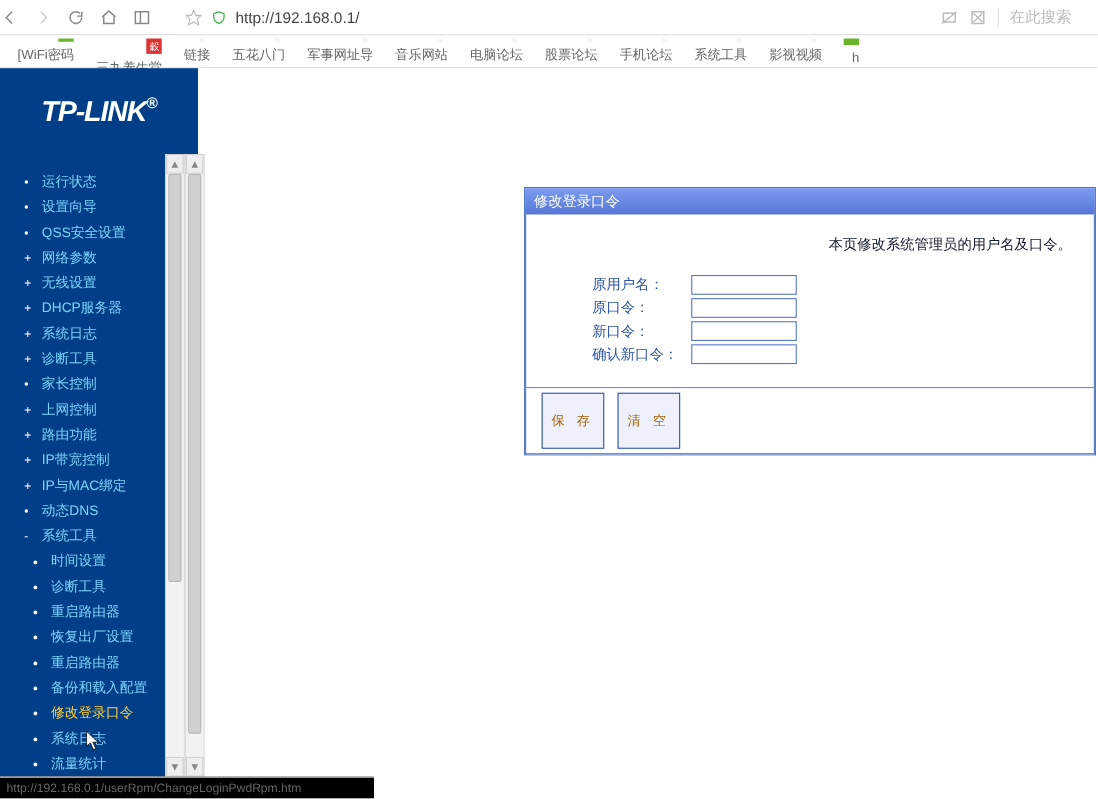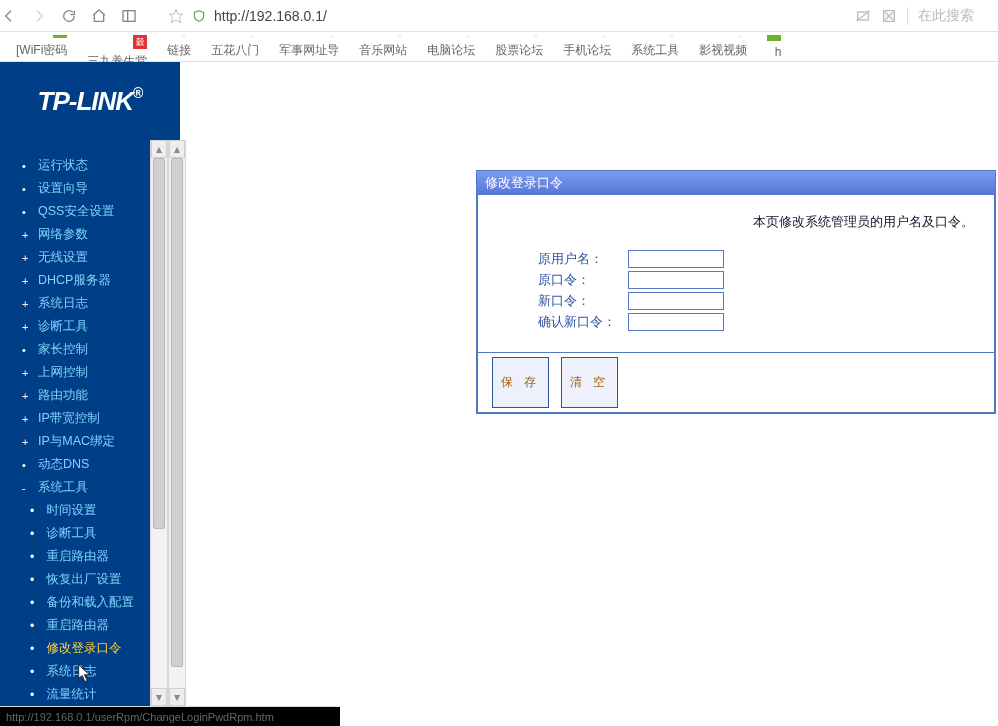--- a/index.html
+++ b/index.html
@@ -393,24 +393,24 @@
         <li class="sub">
           <a>诊断工具</a>
         </li>
         <li class="sub">
           <a>重启路由器</a>
         </li>
         <li class="sub">
           <a>恢复出厂设置</a>
         </li>
         <li class="sub">
+          <a>重启路由器</a>
+        </li>
+        <li class="sub">
           <a>备份和载入配置</a>
-        </li>
-        <li class="sub">
-          <a>重启路由器</a>
         </li>
         <li class="sub active">
           <a>修改登录口令</a>
         </li>
         <li class="sub">
           <a>系统日志</a>
         </li>
         <li class="sub">
           <a>流量统计</a>
         </li>

